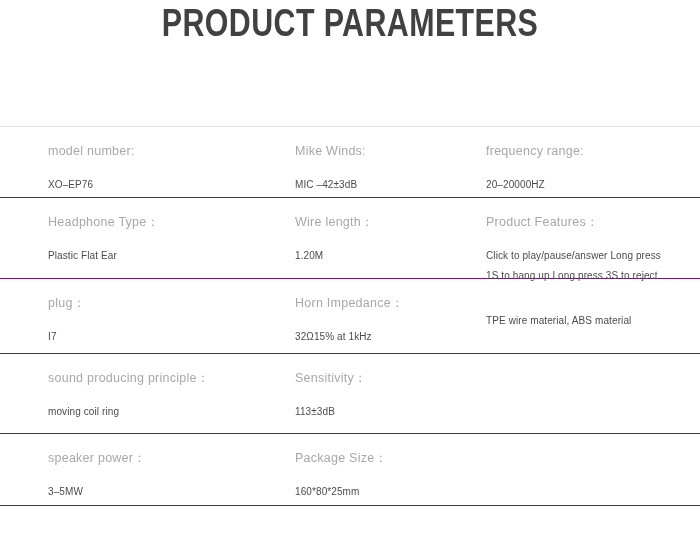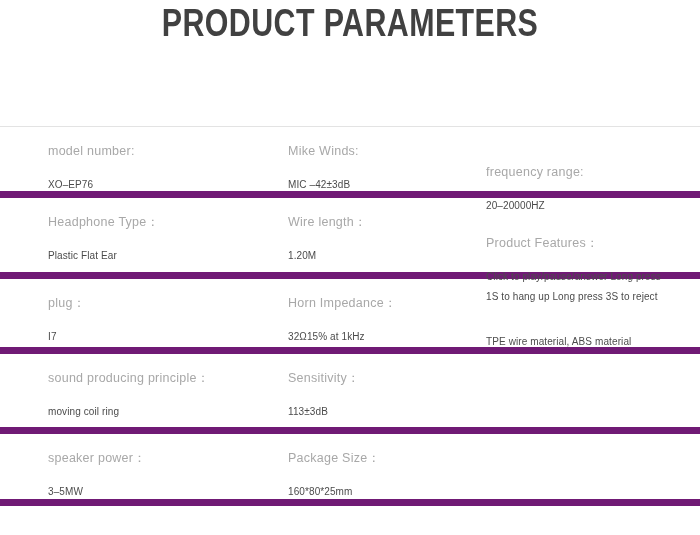--- a/index.html
+++ b/index.html
@@ -38,37 +38,37 @@
   }
   .spec-table {
     position: absolute;
     left: 0;
     top: 126px;
     width: 700px;
   }
   .spec-row {
     position: relative;
     box-sizing: border-box;
-    border-bottom: 7px solid #701a75;
+    border-bottom: 1px solid #701a75;
     padding: 16px 0 13px 0;
   }
   .spec-row:first-child {
     border-top: 1px solid #e3e3e3;
   }
   .spec-row-cells {
     position: relative;
     height: 100%;
   }
   .spec-cell {
     position: absolute;
     top: 0;
   }
   .spec-cell.col-0 { left: 48px;  width: 232px; }
-  .spec-cell.col-1 { left: 288px; width: 192px; }
-  .spec-cell.col-2 { left: 486px; width: 214px; margin-top: 21px; }
+  .spec-cell.col-1 { left: 295px; width: 192px; }
+  .spec-cell.col-2 { left: 486px; width: 214px; }
 
   .spec-label {
     font-size: 12.5px;
     line-height: 16px;
     color: #a8a8a8;
     letter-spacing: 0.25px;
     white-space: nowrap;
   }
   .spec-value {
     margin-top: 16px;

